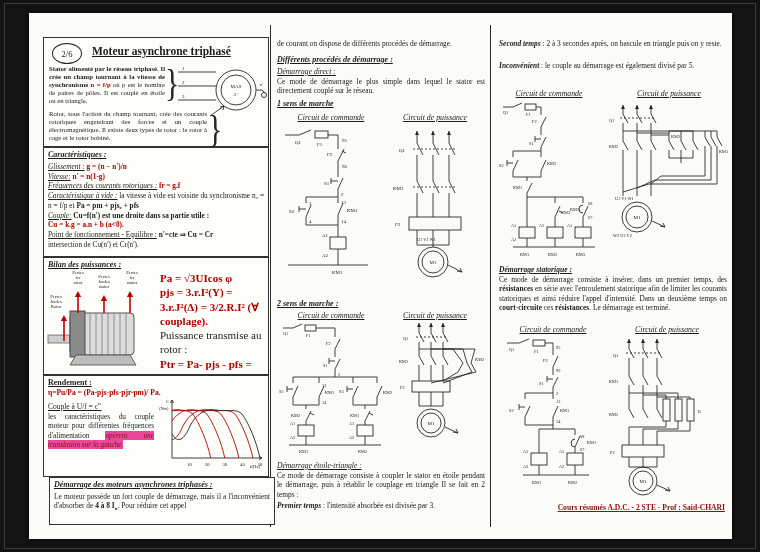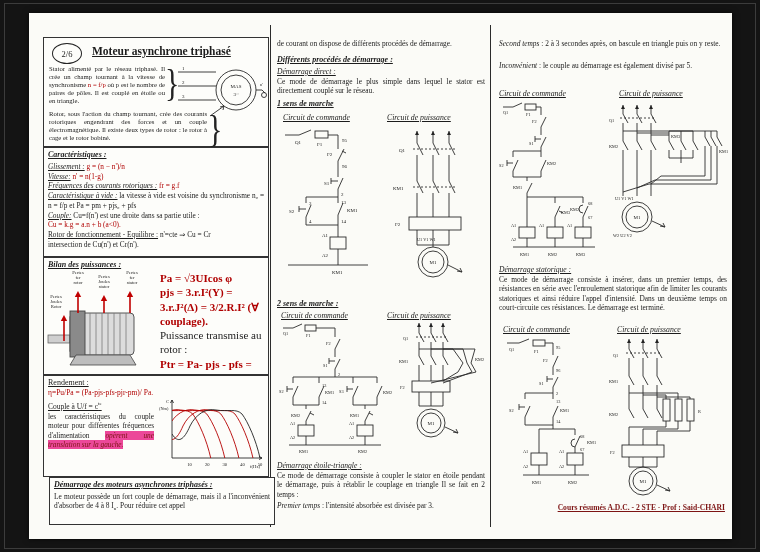--- a/index.html
+++ b/index.html
@@ -5,29 +5,29 @@
   html,body{margin:0;padding:0;}
   body{width:760px;height:552px;background:#141414;position:relative;
        font-family:"Liberation Serif",serif;color:#1c1c1c;}
   .frame{position:absolute;left:4px;top:3px;right:4px;bottom:3px;border:1px solid #3c3c3c;}
   .page{position:absolute;left:29px;top:13px;width:703px;height:526px;background:#fbfbf7;
         box-shadow:0 0 6px rgba(0,0,0,.7);}
   .vsep{position:absolute;top:12px;height:502px;width:1px;background:#2b2b2b;}
   .abs{position:absolute;}
   .box{position:absolute;border:1px solid #333;background:#fdfdfa;}
   .red{color:#b00000;}
-  .bold{font-weight:normal;}
+  .bold{font-weight:bold;}
   .it{font-style:italic;}
   .u{text-decoration:underline;}
   .hl{background:#ec4899;color:#7d1414;font-style:italic;}
   .body-txt{font-size:7.4px;line-height:1.28;text-align:justify;}
   .small-txt{font-size:6.7px;line-height:1.18;text-align:justify;}
   .h-sec{font-size:8px;font-weight:bold;font-style:italic;text-decoration:underline;}
   .h-sub{font-size:7.6px;font-style:italic;text-decoration:underline;}
-  .dtitle{font-size:7.8px;font-style:italic;text-decoration:underline;text-align:left;position:absolute;}
+  .dtitle{font-size:7.8px;font-style:italic;text-decoration:underline;text-align:center;position:absolute;}
   .carac-line{font-size:7.3px;line-height:1.33;}
   .formline{font-size:11px;line-height:1.3;font-weight:bold;}
   .page-title{font-size:11.5px;font-weight:bold;text-decoration:underline;}
   .numcircle{border:1.2px solid #222;border-radius:50%;width:28px;height:19px;
              display:flex;align-items:center;justify-content:center;font-size:8.5px;}
   .brace{font-size:30px;font-weight:100;transform:scaleY(1.25);color:#222;line-height:1;}
   .mlabel{position:absolute;font-size:4.7px;line-height:1.05;text-align:center;white-space:pre-line;}
   .footer{font-size:7.6px;font-weight:bold;text-decoration:underline;color:#7d1414;text-align:right;}
   svg{overflow:visible;display:block;}
   .w{stroke:#2a2a2a;fill:none;stroke-width:.9;}
@@ -82,21 +82,21 @@
       <span class="red bold">g = (n − n')/n</span><br>
       <span class="it u">Vitesse:</span>
       <span class="red bold">n' = n(1-g)</span><br>
       <span class="it u">Fréquences des courants rotoriques :</span>
       <span class="red bold">fr = g.f</span><br>
       <span class="it u">Caractéristique à vide :</span>
       <span>la vitesse à vide est voisine du synchronisme n₀ = n = f/p et </span><span class="bold">Pa = pm + pjs₀ + pfs</span><br>
       <span class="it u">Couple:</span>
       <span class="bold">Cu=f(n') est une droite dans sa partie utile :</span><br>
       <span class="red bold">Cu = k.g = a.n + b  (a&lt;0).</span><br>
-      <span class="u">Rotor de fonctionnement - Equilibre :</span>
+      <span class="u">Point de fonctionnement - Equilibre :</span>
       <span class="bold">n'=cte ⇒ Cu = Cr</span><br>
       <span>intersection de Cu(n') et Cr(n').</span>
     </div>
   </div>
 
   <div class="box" style="left:14px;top:244px;width:224px;height:116px">
     <div class="abs h-sec" style="left:4px;top:2px">Bilan des puissances :</div>
     <div class="abs" style="left:2px;top:13px;width:112px;height:100px">
       <div class="mlabel" style="left:0px;top:24px;width:20px">Pertes
 Joules

